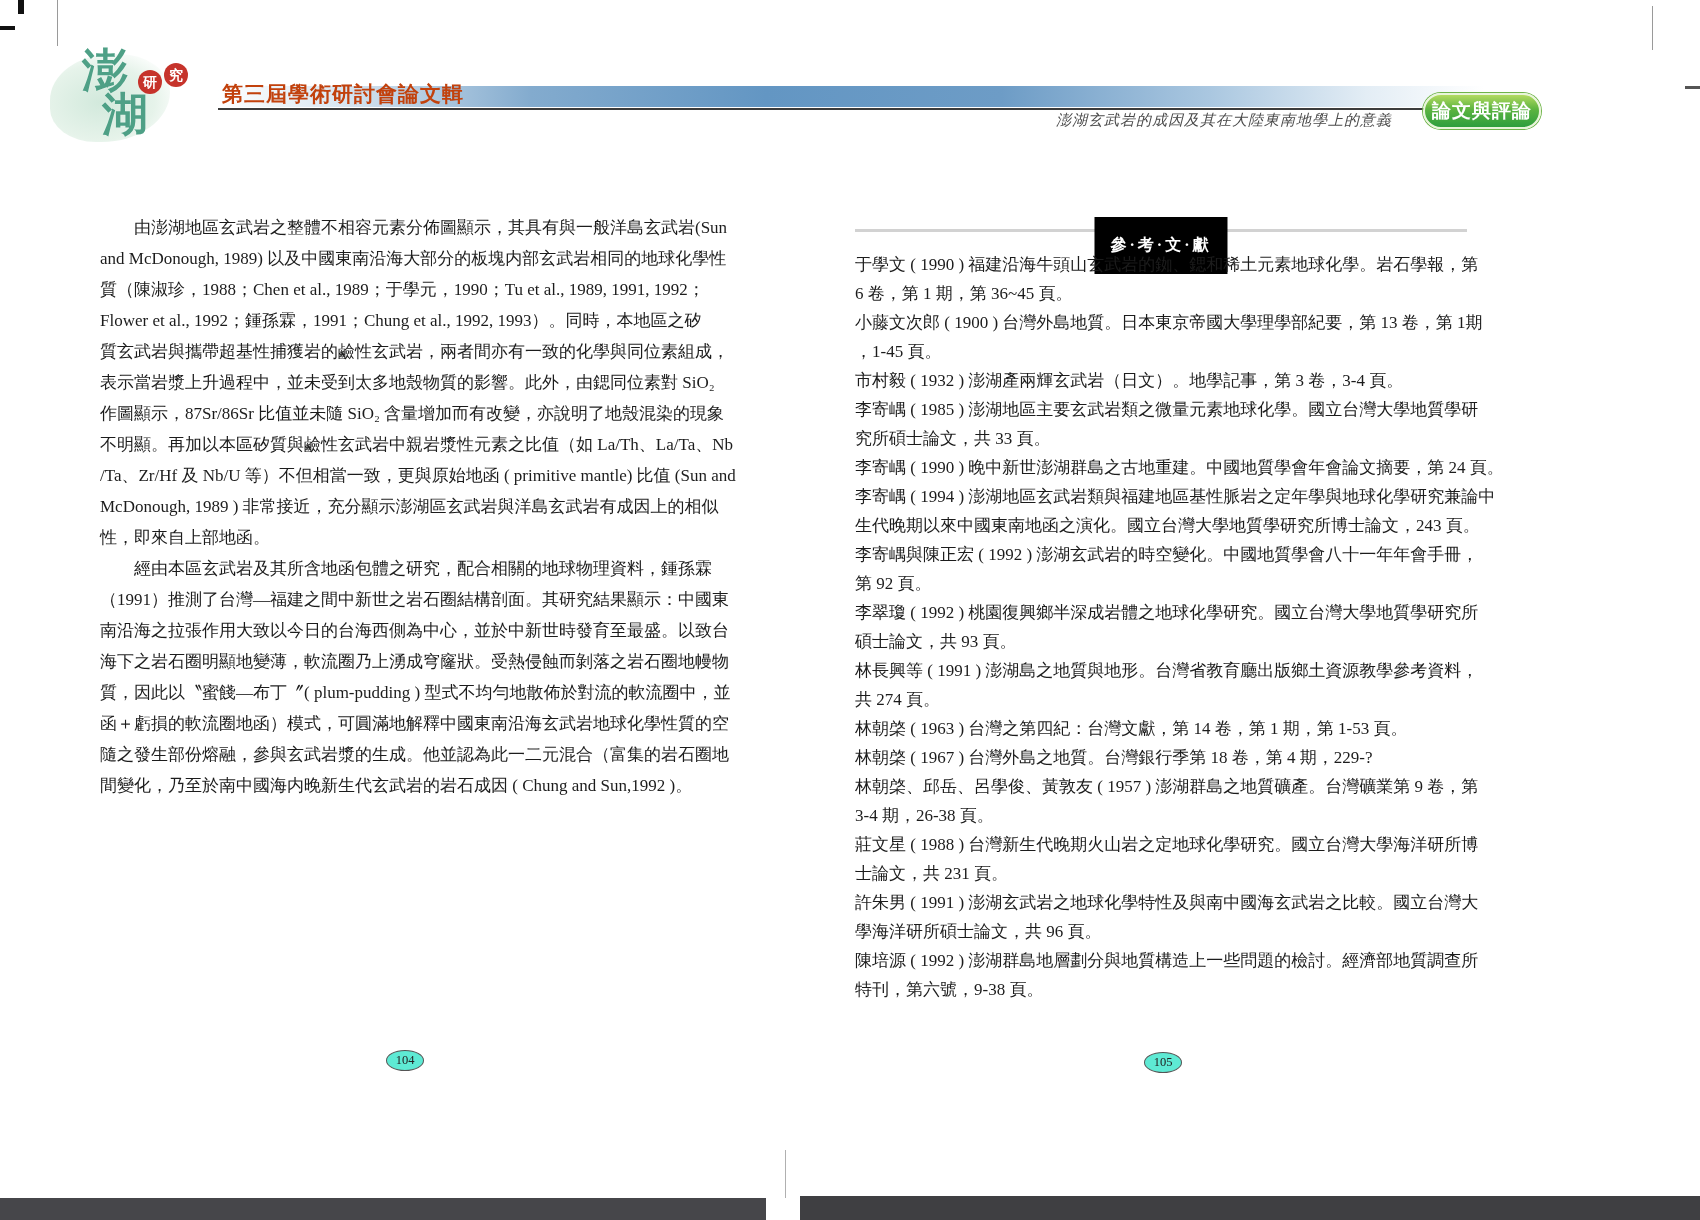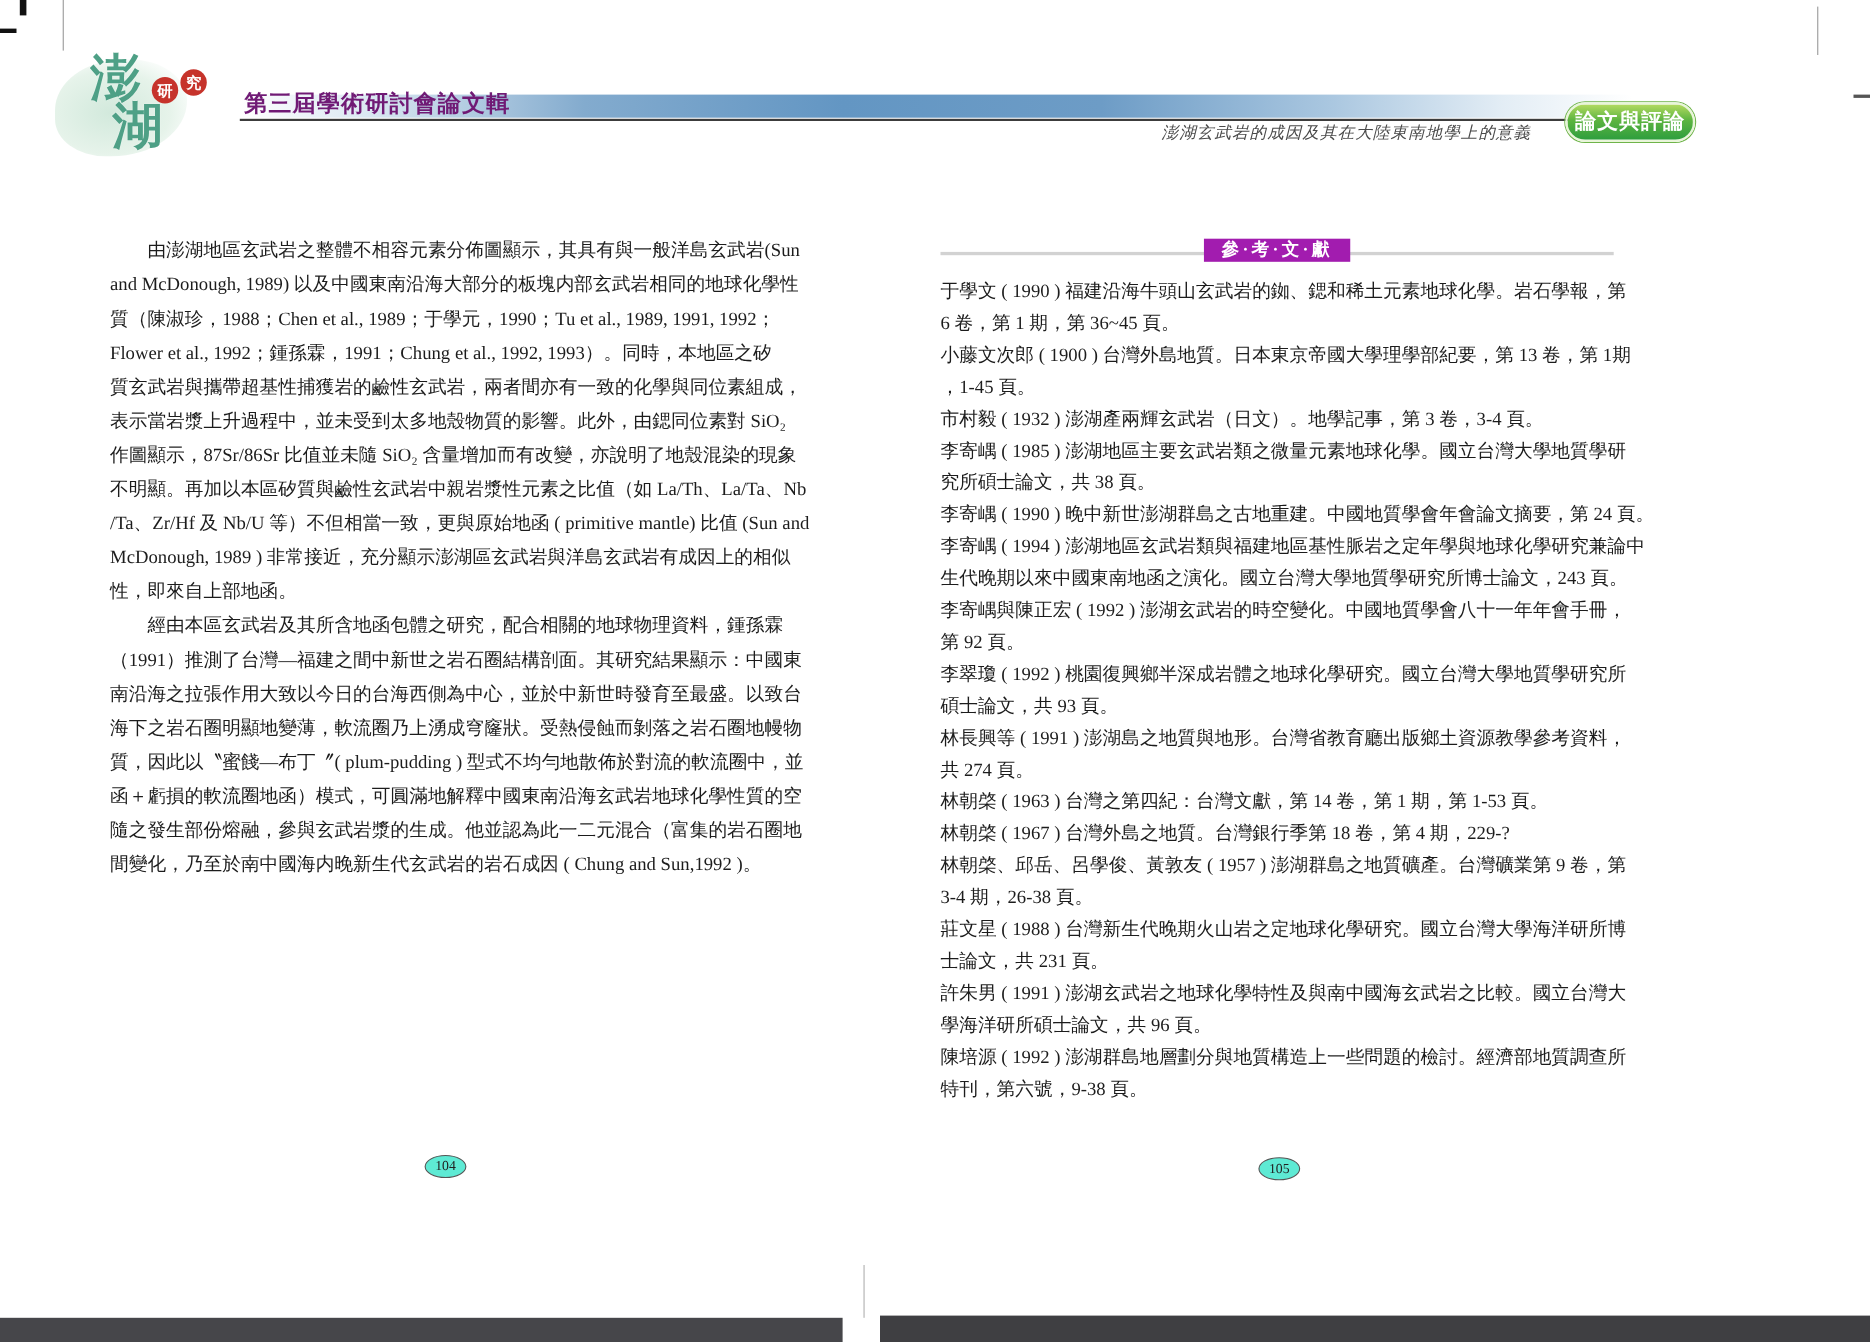--- a/index.html
+++ b/index.html
@@ -39,21 +39,21 @@
   .gradient-bar {
     position:absolute; left:218px; top:86px; width:1305px; height:21px;
     background: linear-gradient(to right,
       rgba(255,255,255,0) 0%, #dbe8f2 9%, #83abce 24%, #6396c3 42%,
       #6d9cc6 60%, #aac7e0 76%, #e3edf5 88%, rgba(255,255,255,0) 97%);
   }
   .bar-underline { position:absolute; left:218px; top:108px; width:1305px; height:2px; background:#3c3c3c; }
   .series-title {
     position:absolute; left:222px; top:80px; z-index:2;
     font-family:Liberation Sans, sans-serif;
-    font-weight:bold; font-size:21px; color:#701a75; letter-spacing:1px;
+    font-weight:bold; font-size:21px; color:#c2410c; letter-spacing:1px;
   }
   .article-subtitle {
     position:absolute; right:308px; top:111px;
     font-family:"Liberation Sans","DejaVu Sans",sans-serif;
     font-size:15px; color:#4a4a4a; letter-spacing:1px;font-style:italic;
   }
   .badge {
     position:absolute; left:1399px; top:93px; width:118px; height:36px;
     border-radius:19px; box-sizing:border-box;
     background: linear-gradient(180deg, #b2da60 0%, #5cb440 45%, #2e9e3e 100%);
@@ -63,21 +63,21 @@
   }
   
   .left-text { position:absolute; left:100px; top:212px; width:640px; font-size:17px; line-height:31px; }
   .right-text { position:absolute; left:855px; top:250px; width:618px; font-size:17px; line-height:29px; }
   .tline { white-space:pre; }
   
   .refs-header { position:absolute; left:855px; top:217px; width:612px; height:28px; }
   .refs-rule { position:absolute; left:0; top:12px; width:100%; height:3px; background:#d2d2d2; }
   .refs-box {
     position:absolute; left:50%; top:0; transform:translateX(-50%);
-    background:#a21caf; color:#ffffff; padding:0 16px;
+    background:#000000; color:#ffffff; padding:18px 16px;
     font-size:16px; font-weight:bold; letter-spacing:3px; white-space:nowrap;
   }
   
   .pagenum {
     position:absolute; width:38px; height:21px; box-sizing:border-box;
     border:1px solid #555; border-radius:50%;
     text-align:center; line-height:19px; font-size:12.5px; color:#222; background:#5eead4;
   }
   .pagenum-left { left:386px; top:1050px; }
   .pagenum-right { left:1144px; top:1052px; }
@@ -137,21 +137,21 @@
     <div class="refs-box">參·考·文·獻</div>
   </div>
 
   <div class="right-text">
       <div class="tline">于學文 ( 1990 ) 福建沿海牛頭山玄武岩的銣、鍶和稀土元素地球化學。岩石學報，第</div>
       <div class="tline">6 卷，第 1 期，第 36~45 頁。</div>
       <div class="tline">小藤文次郎 ( 1900 ) 台灣外島地質。日本東京帝國大學理學部紀要，第 13 卷，第 1期</div>
       <div class="tline">，1-45 頁。</div>
       <div class="tline">市村毅 ( 1932 ) 澎湖產兩輝玄武岩（日文）。地學記事，第 3 卷，3-4 頁。</div>
       <div class="tline">李寄嵎 ( 1985 ) 澎湖地區主要玄武岩類之微量元素地球化學。國立台灣大學地質學研</div>
-      <div class="tline">究所碩士論文，共 38 頁。</div>
+      <div class="tline">究所碩士論文，共 33 頁。</div>
       <div class="tline">李寄嵎 ( 1990 ) 晚中新世澎湖群島之古地重建。中國地質學會年會論文摘要，第 24 頁。</div>
       <div class="tline">李寄嵎 ( 1994 ) 澎湖地區玄武岩類與福建地區基性脈岩之定年學與地球化學研究兼論中</div>
       <div class="tline">生代晚期以來中國東南地函之演化。國立台灣大學地質學研究所博士論文，243 頁。</div>
       <div class="tline">李寄嵎與陳正宏 ( 1992 ) 澎湖玄武岩的時空變化。中國地質學會八十一年年會手冊，</div>
       <div class="tline">第 92 頁。</div>
       <div class="tline">李翠瓊 ( 1992 ) 桃園復興鄉半深成岩體之地球化學研究。國立台灣大學地質學研究所</div>
       <div class="tline">碩士論文，共 93 頁。</div>
       <div class="tline">林長興等 ( 1991 ) 澎湖島之地質與地形。台灣省教育廳出版鄉土資源教學參考資料，</div>
       <div class="tline">共 274 頁。</div>
       <div class="tline">林朝棨 ( 1963 ) 台灣之第四紀：台灣文獻，第 14 卷，第 1 期，第 1-53 頁。</div>

